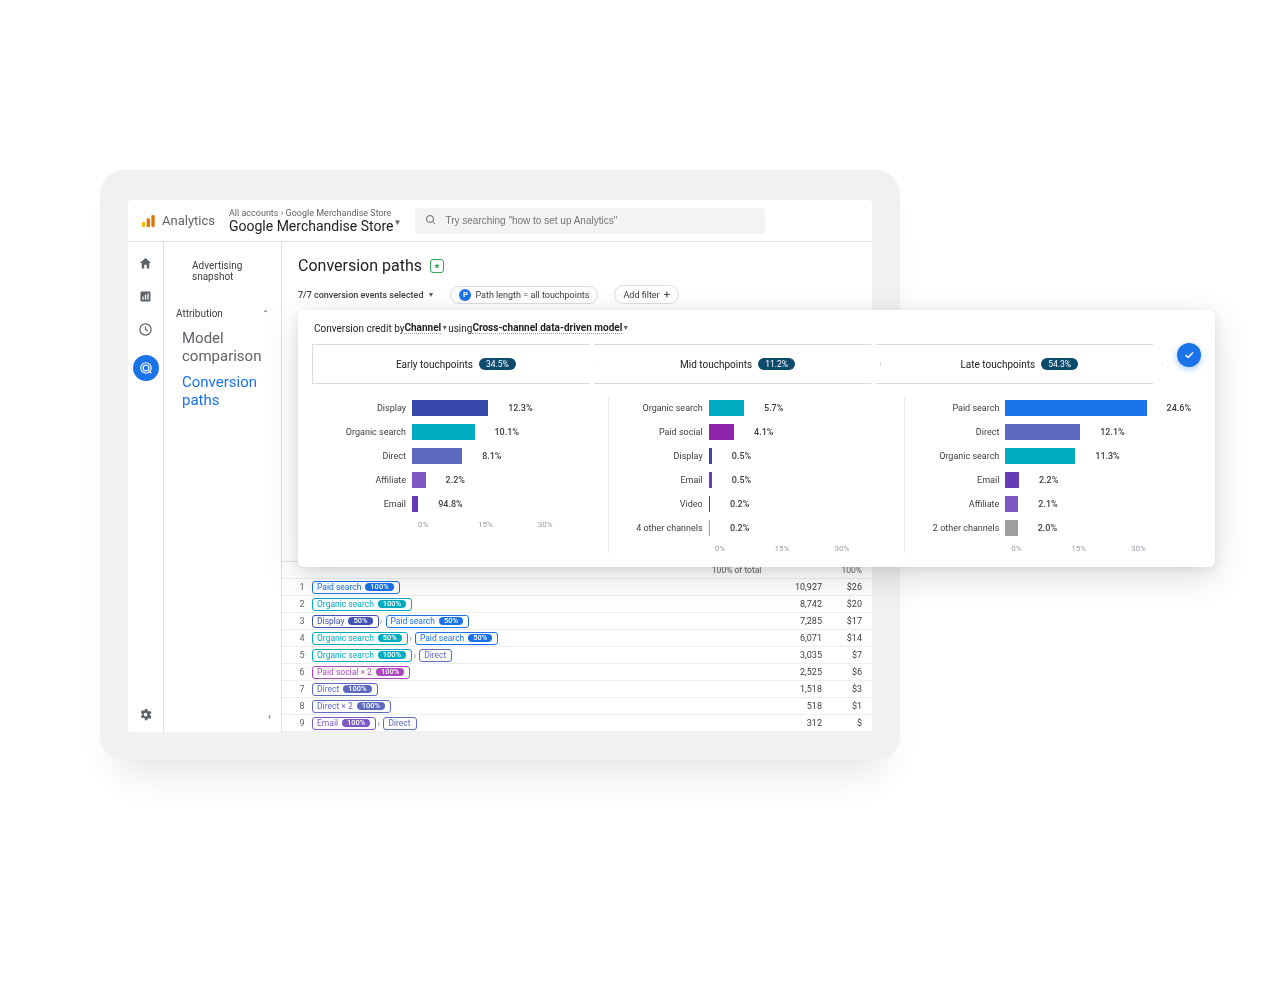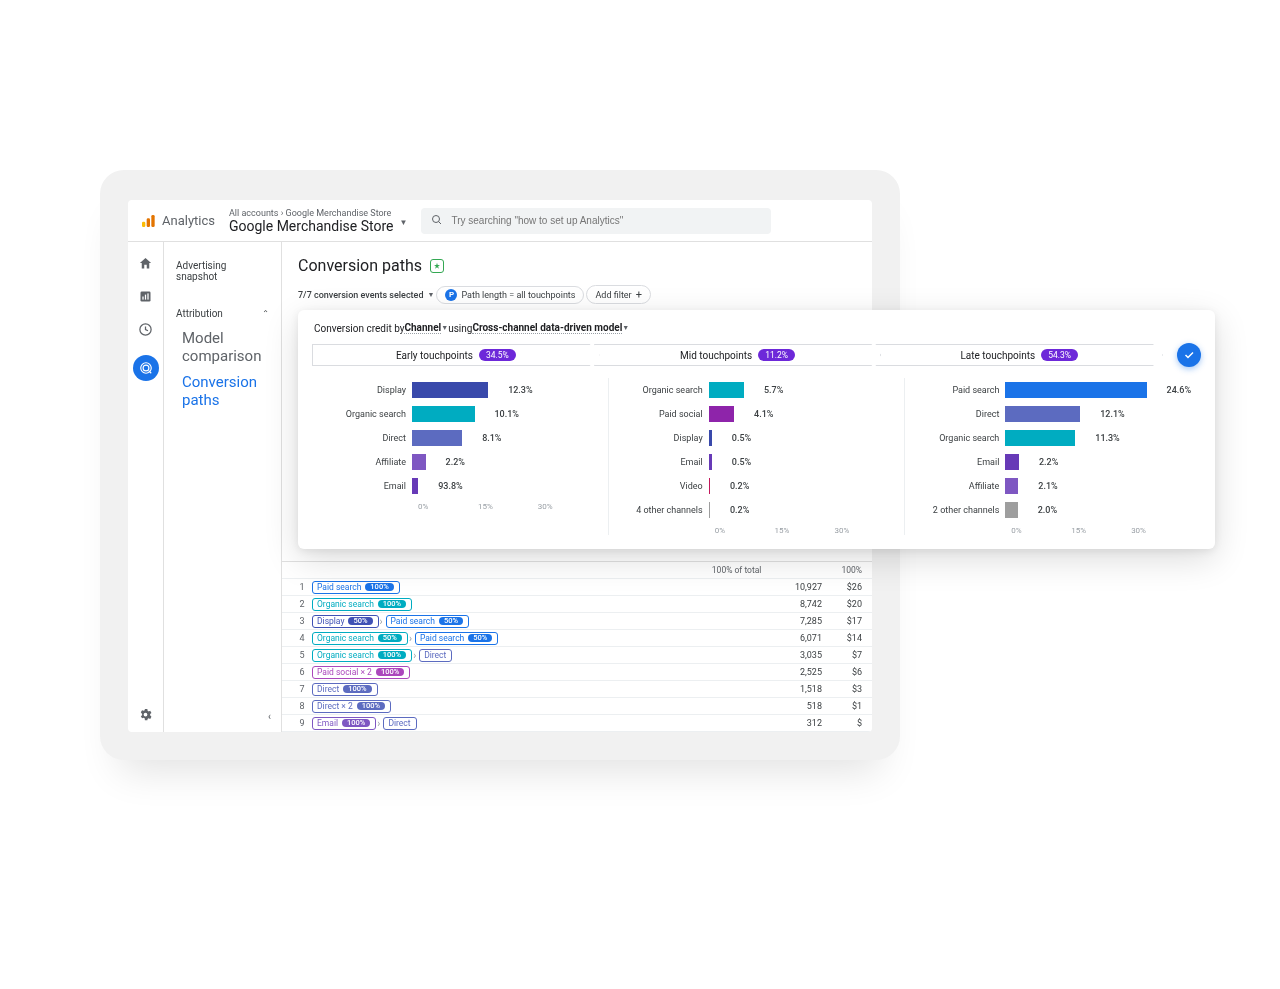--- a/index.html
+++ b/index.html
@@ -41,21 +41,21 @@
     align-items: center;
     height: 42px;
     border-bottom: 1px solid #e0e0e0;
     padding: 0 12px;
     gap: 14px;
   }
   .logo-wrap { display: flex; align-items: center; gap: 6px; }
   .analytics-logo svg { display:block; }
   .analytics-title { font-size: 13px; color: #5f6368; }
   .breadcrumb { font-size: 9px; color: #5f6368; }
-  .property-name { font-size: 14px; color: #202124; display:flex; gap:6px; }
+  .property-name { font-size: 14px; color: #202124; display:flex; }
   .property-name .tri { font-size: 8px; color:#5f6368; }
   .searchbar {
     flex: 0 0 350px;
     height: 26px;
     background: #f1f3f4;
     border-radius: 4px;
     display: flex;
     align-items: center;
     padding: 0 10px;
     gap: 8px;
@@ -83,34 +83,34 @@
   }
   .gear-bottom { position:absolute; bottom:10px; }
   .side-panel {
     width: 118px;
     border-right: 1px solid #e0e0e0;
     padding: 12px 8px;
     font-size: 10px;
     color: #3c4043;
     position: relative;
   }
-  .side-panel .panel-item { padding: 6px 4px; cursor: pointer; }
+  .side-panel .panel-item { padding: 6px 4px; cursor: pointer; margin-left: 16px; }
   .side-panel .attr-head { display:flex; justify-content:space-between; align-items:center; padding:6px 4px; margin-top:14px; }
   .side-panel .sub { padding:4px 4px 4px 10px; color:#5f6368; font-size:15px; }
   .side-panel .sub.active { color:#1a73e8; }
   .collapse-chevron { position:absolute; bottom:10px; right:10px; color:#5f6368; }
   
   .main { flex:1; padding:14px 16px; position:relative; overflow:hidden; }
   .page-title { font-size:16px; color:#202124; display:flex; align-items:center; gap:8px; margin-bottom:10px; }
   .insights-icon {
     width:14px; height:14px; border:1.5px solid #34a853; border-radius:3px;
     display:inline-flex; align-items:center; justify-content:center;
     color:#34a853; font-size:9px; font-weight:bold;
   }
-  .filter-row { display:flex; align-items:center; gap:2px; font-size:9px; color:#3c4043; margin-bottom:18px; }
+  .filter-row { display:flex; align-items:center; gap:16px; font-size:9px; color:#3c4043; margin-bottom:18px; }
   .filter-row .sel { display:flex; align-items:center; gap:4px; font-weight:500; }
   .filter-row .tri { font-size:7px; color:#5f6368; }
   .chip {
     display:inline-flex; align-items:center; gap:4px;
     border:1px solid #dadce0; border-radius:12px; padding:2px 8px;
     font-size:9px; color:#3c4043;
   }
   .chip .p-badge {
     width:12px; height:12px; border-radius:50%; background:#1a73e8; color:#fff;
     display:inline-flex; align-items:center; justify-content:center; font-size:8px; font-weight:bold;
@@ -160,30 +160,30 @@
     box-shadow: 0 10px 35px rgba(0,0,0,0.14), 0 2px 8px rgba(0,0,0,0.08);
     padding: 12px 0 14px 0;
   }
   .card-title-row {
     display:flex; align-items:center; padding:0 16px 10px 16px; font-size:10px; color:#202124;
   }
   .card-title-row .lbl-u { text-decoration: none; border-bottom: 1px dotted #9aa0a6; font-weight:700; }
   .card-title-row .tri { font-size:7px; color:#5f6368; }
   .tp-tabs {
     display:flex; align-items:stretch; gap:0; padding-left:14px; padding-right:52px; position:relative;
-    height:22px;
+    height:40px;
   }
   .tp-tab {
     flex:1; border:1px solid #dadce0; display:flex; align-items:center; justify-content:center;
     font-size:10px; color:#202124; gap:6px; position:relative;
     clip-path: polygon(0 0, calc(100% - 10px) 0, 100% 50%, calc(100% - 10px) 100%, 0 100%, 10px 50%);
     background:#fff; margin-left:-6px;
   }
   .tp-tab:first-child { clip-path: polygon(0 0, calc(100% - 10px) 0, 100% 50%, calc(100% - 10px) 100%, 0 100%); margin-left:0;}
-  .tp-tab .pill { background:#6d28d9; color:#fff; border-radius:9px; padding:1px 7px; font-size:8.5px; }
+  .tp-tab .pill { background:#0c4a6e; color:#fff; border-radius:9px; padding:1px 7px; font-size:8.5px; }
   .tp-check {
     position:absolute; right:14px; top:-1px; width:24px; height:24px; border-radius:50%;
     background:#1a73e8; color:#fff; display:flex; align-items:center; justify-content:center;
     box-shadow:0 2px 6px rgba(26,115,232,0.4);
   }
   .charts-row { display:flex; padding:12px 14px 0 14px; gap:0; }
   .chart-col { flex:1; padding:0 10px; position:relative; }
   .chart-col + .chart-col { border-left:1px solid #eceff1; }
   .bar-row { display:flex; align-items:center; height:24px; font-size:9px; }
   .bar-row .cname { width:90px; text-align:right; padding-right:6px; color:#3c4043; }
@@ -494,21 +494,21 @@
           <span class="cname">Affiliate</span>
           <span class="bar-area">
             <span class="bar bc-affiliate" style="width: 7.33333%;"></span>
             <span class="val">2.2%</span>
           </span>
         </div>
         <div class="bar-row">
           <span class="cname">Email</span>
           <span class="bar-area">
             <span class="bar bc-email" style="width: 3.33333%;"></span>
-            <span class="val">93.8%</span>
+            <span class="val">94.8%</span>
           </span>
         </div>
         <div class="axis">
           <span>0%</span>
           <span>15%</span>
           <span>30%</span>
         </div>
       </div>
       <div class="chart-col">
         <div class="bar-row">

